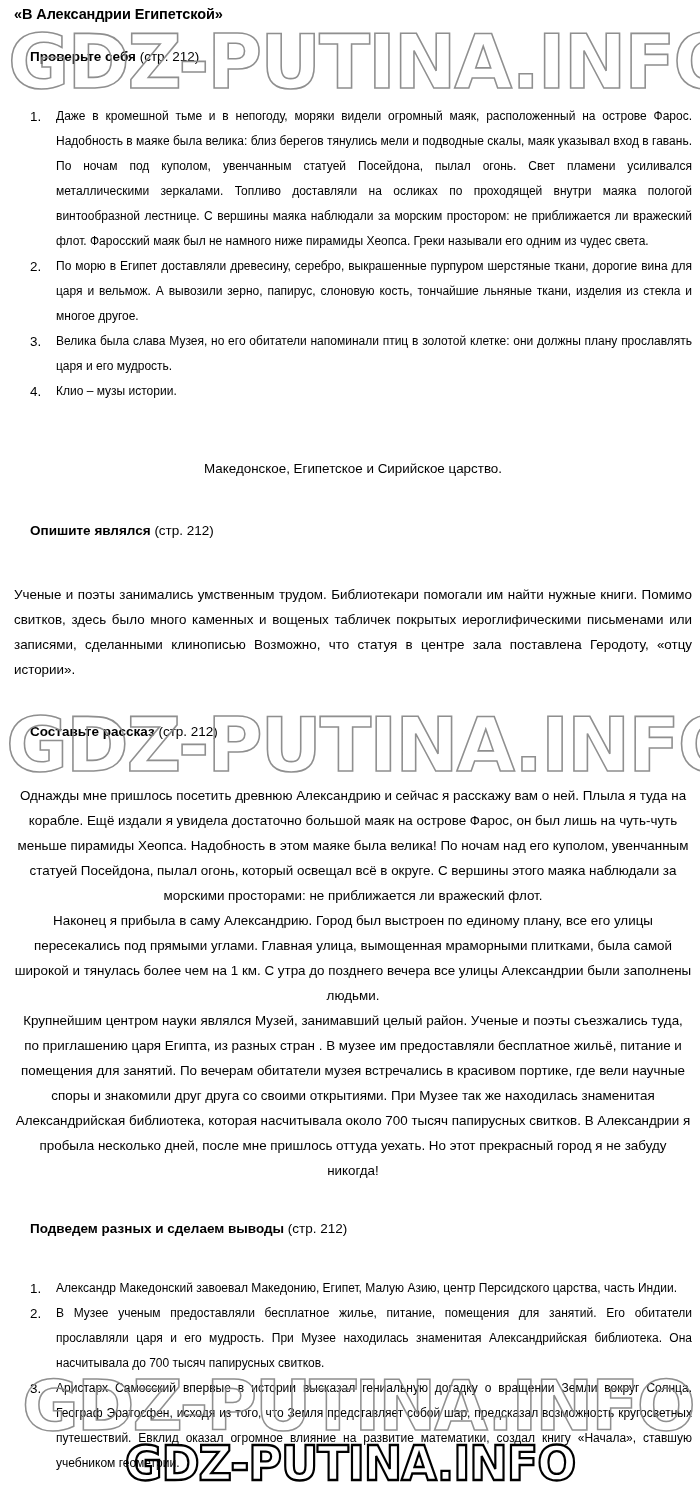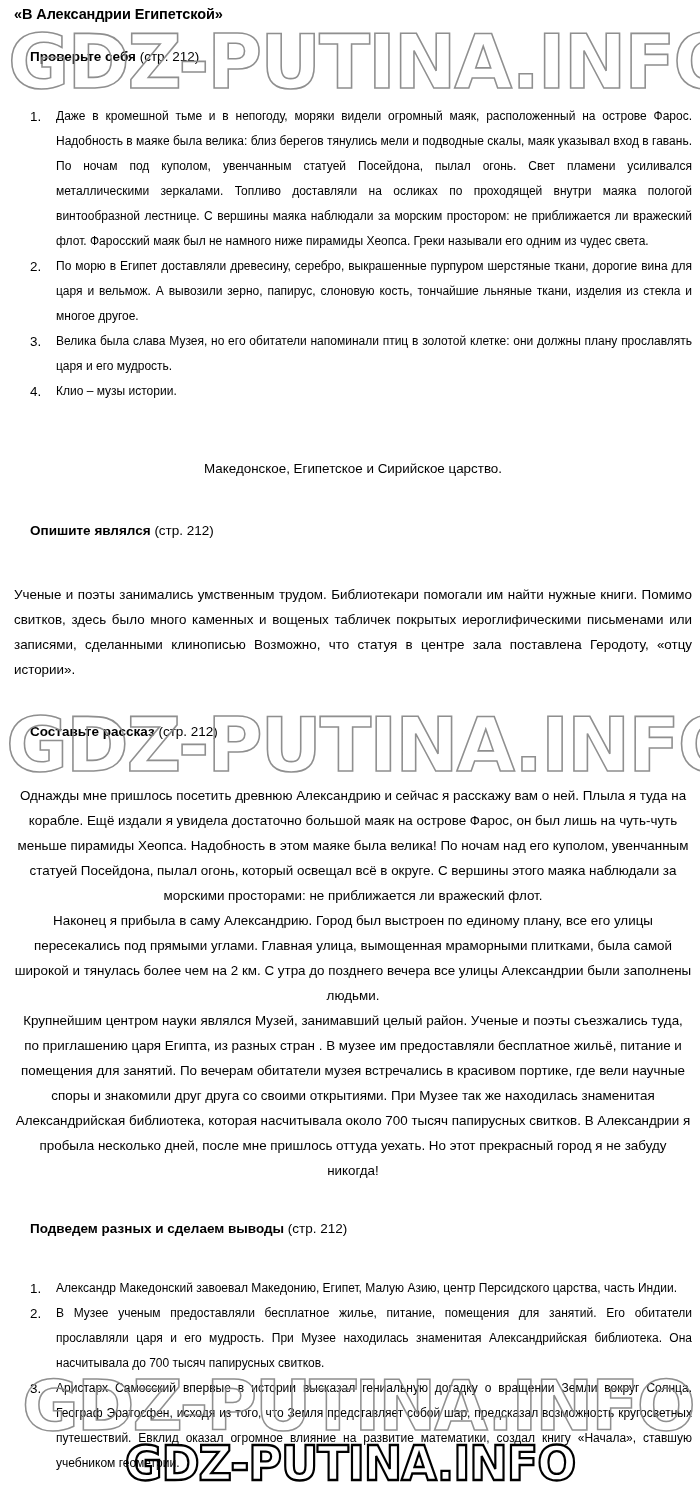--- a/index.html
+++ b/index.html
@@ -183,21 +183,21 @@
 
     <div class="section-head"><span class="bold">Опишите являлся</span><span class="page-ref"> (стр. 212)</span></div>
     <div class="sp-26"></div>
     <p class="para">Ученые и поэты занимались умственным трудом. Библиотекари помогали им найти нужные книги. Помимо свитков, здесь было много каменных и вощеных табличек покрытых иероглифическими письменами или записями, сделанными клинописью Возможно, что статуя в центре зала поставлена Геродоту, «отцу истории».</p>
 
     <div class="sp-26"></div>
 
     <div class="section-head"><span class="bold">Составьте рассказ</span><span class="page-ref"> (стр. 212)</span></div>
     <div class="sp-26"></div>
     <p class="para nojust">Однажды мне пришлось посетить древнюю Александрию и сейчас я расскажу вам о ней. Плыла я туда на корабле. Ещё издали я увидела достаточно большой маяк на острове Фарос, он был лишь на чуть-чуть меньше пирамиды Хеопса. Надобность в этом маяке была велика! По ночам над его куполом, увенчанным статуей Посейдона, пылал огонь, который освещал всё в округе. С вершины этого маяка наблюдали за морскими просторами: не приближается ли вражеский флот.</p>
-    <p class="para nojust">Наконец я прибыла в саму Александрию. Город был выстроен по единому плану, все его улицы пересекались под прямыми углами. Главная улица, вымощенная мраморными плитками, была самой широкой и тянулась более чем на 2 км. С утра до позднего вечера все улицы Александрии были заполнены людьми.</p>
+    <p class="para nojust">Наконец я прибыла в саму Александрию. Город был выстроен по единому плану, все его улицы пересекались под прямыми углами. Главная улица, вымощенная мраморными плитками, была самой широкой и тянулась более чем на 1 км. С утра до позднего вечера все улицы Александрии были заполнены людьми.</p>
     <p class="para nojust">Крупнейшим центром науки являлся Музей, занимавший целый район. Ученые и поэты съезжались туда, по приглашению царя Египта, из разных стран . В музее им предоставляли бесплатное жильё, питание и помещения для занятий. По вечерам обитатели музея встречались в красивом портике, где вели научные споры и знакомили друг друга со своими открытиями. При Музее так же находилась знаменитая Александрийская библиотека, которая насчитывала около 700 тысяч папирусных свитков. В Александрии я пробыла несколько дней, после мне пришлось оттуда уехать. Но этот прекрасный город я не забуду никогда!</p>
 
     <div class="sp-22"></div>
 
     <div class="section-head"><span class="bold">Подведем разных и сделаем выводы</span><span class="page-ref"> (стр. 212)</span></div>
     <div class="sp-22"></div>
     <ol class="numlist">
       <li>
           <span class="itemtext">Александр Македонский завоевал Македонию, Египет, Малую Азию, центр Персидского царства, часть Индии.</span>
         </li>

